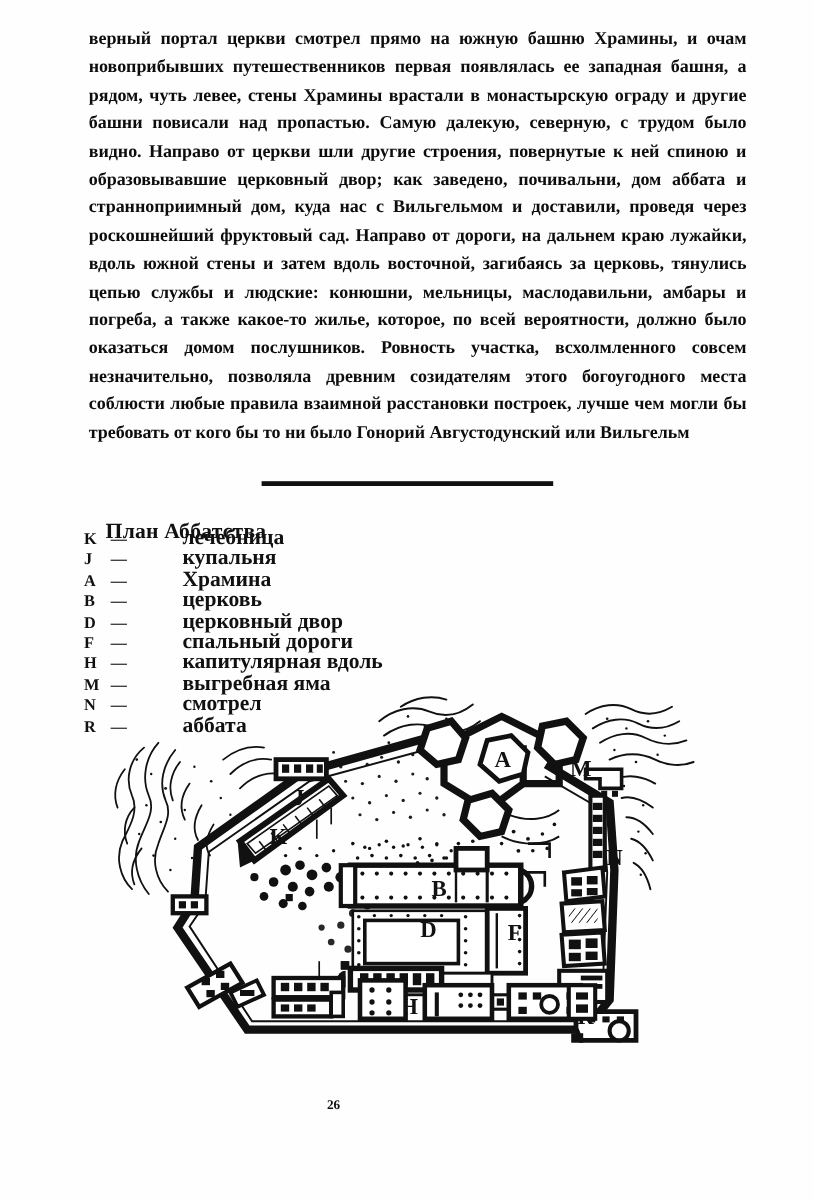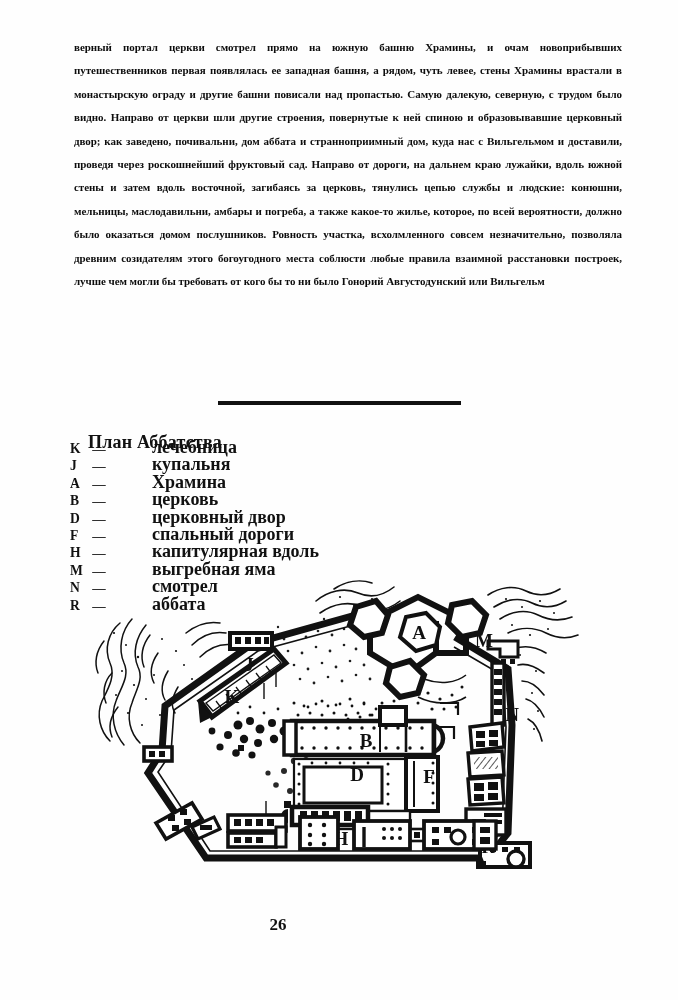--- a/index.html
+++ b/index.html
@@ -19,25 +19,25 @@
   .page {
     position: absolute;
     inset: 0;
     background: #fefefe;
   }
 
   
   .bodytext {
     position: absolute;
     left: 74px;
-    top: 36px;
+    top: 22px;
     width: 548px;
     font-family: "Liberation Serif", serif;
     font-weight: bold;
-    font-size: 11px;
+    font-size: 15px;
     line-height: 23.4px;
     text-align: justify;
     text-justify: inter-word;
     letter-spacing: -0.05px;
     color: #0d0d0d;
     -webkit-font-smoothing: none;
   }
   .bodytext p {
     margin: 0;
     text-align: justify;
@@ -107,21 +107,21 @@
 
   
   .folio {
     position: absolute;
     left: 0;
     top: 915px;
     width: 556px;
     text-align: center;
     font-family: "Liberation Serif", serif;
     font-weight: bold;
-    font-size: 17px;
+    font-size: 11px;
     color: #111;
   }
 </style>
 </head>
 <body>
 
 <div class="page">
 
   <div class="bodytext">
     <p>верный портал церкви смотрел прямо на южную башню Храмины, и очам новоприбывших путешественников первая появлялась ее западная башня, а рядом, чуть левее, стены Храмины врастали в монастырскую ограду и другие башни повисали над пропастью. Самую далекую, северную, с трудом было видно. Направо от церкви шли другие строения, повернутые к ней спиною и образовывавшие церковный двор; как заведено, почивальни, дом аббата и странноприимный дом, куда нас с Вильгельмом и доставили, проведя через роскошнейший фруктовый сад. Направо от дороги, на дальнем краю лужайки, вдоль южной стены и затем вдоль восточной, загибаясь за церковь, тянулись цепью службы и людские: конюшни, мельницы, маслодавильни, амбары и погреба, а также какое-то жилье, которое, по всей вероятности, должно было оказаться домом послушников. Ровность участка, всхолмленного совсем незначительно, позволяла древним созидателям этого богоугодного места соблюсти любые правила взаимной расстановки построек, лучше чем могли бы требовать от кого бы то ни было Гонорий Августодунский или Вильгельм</p>

